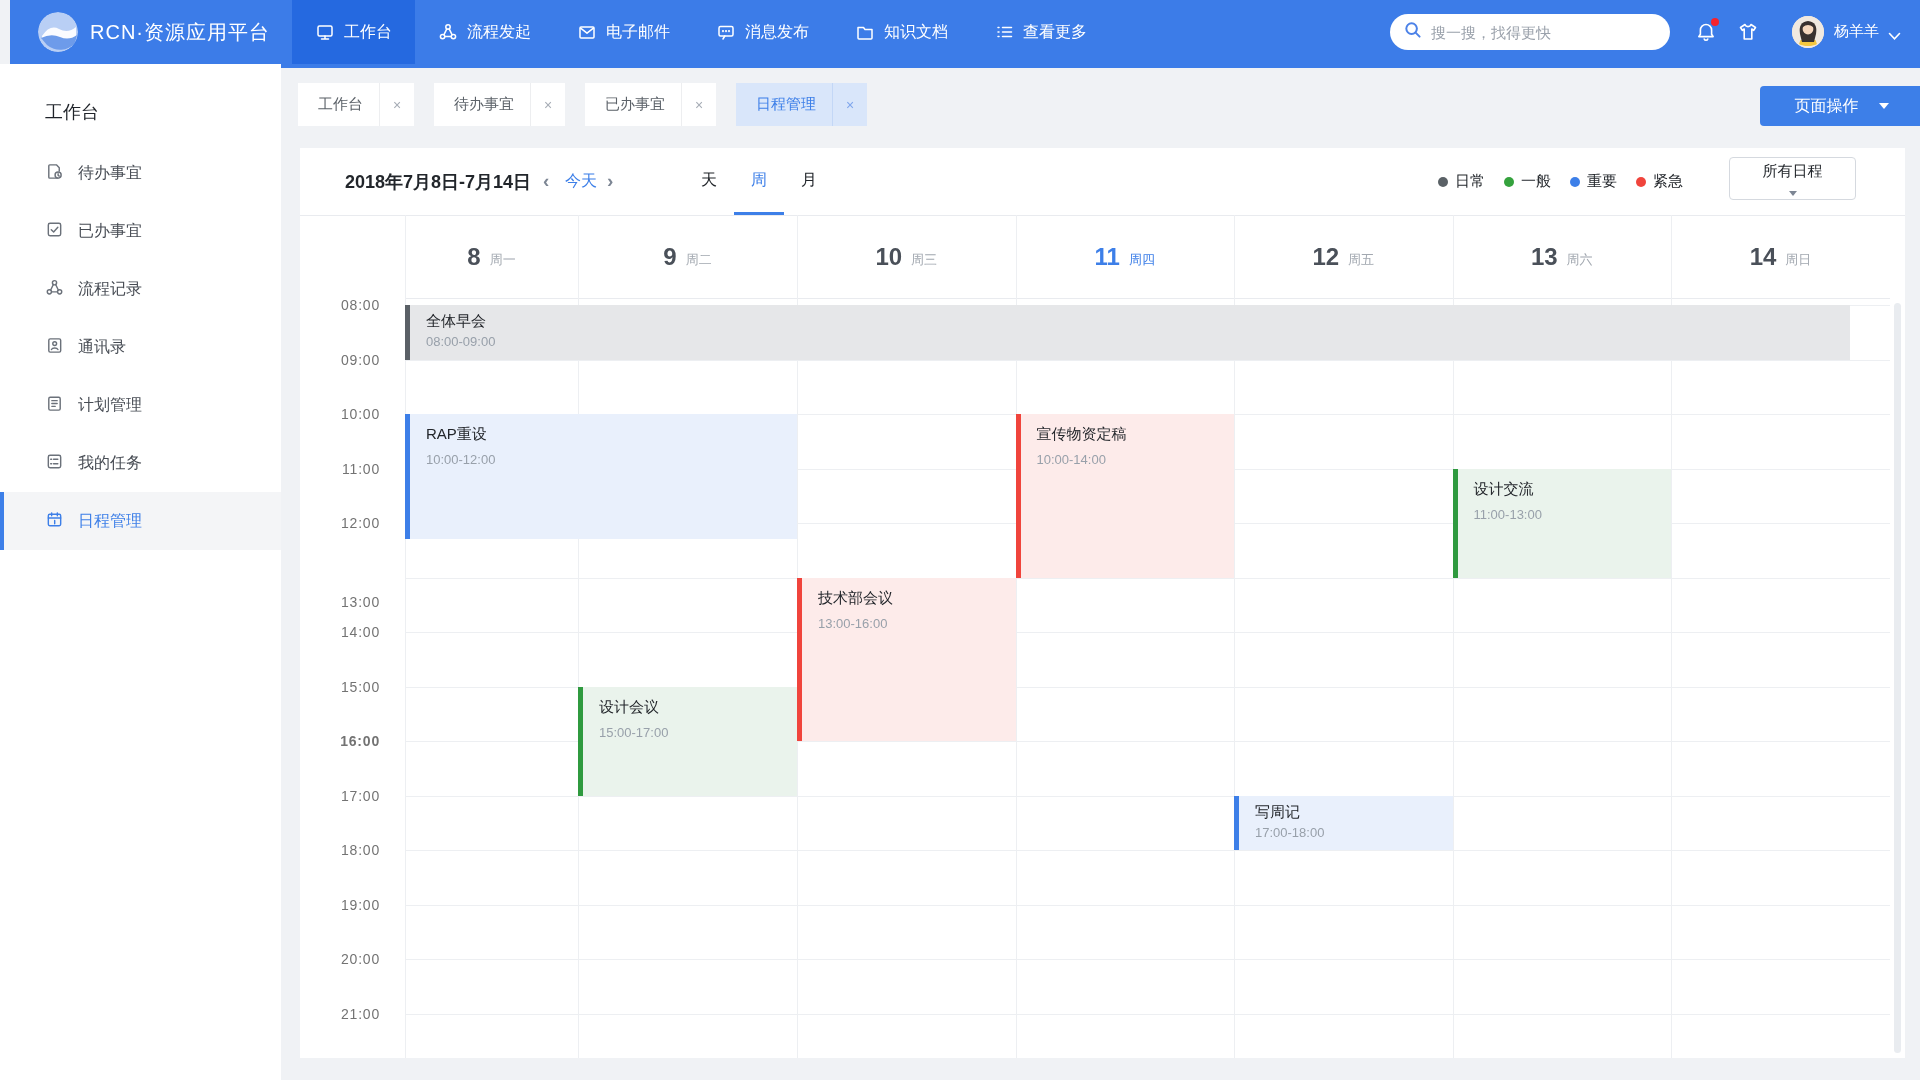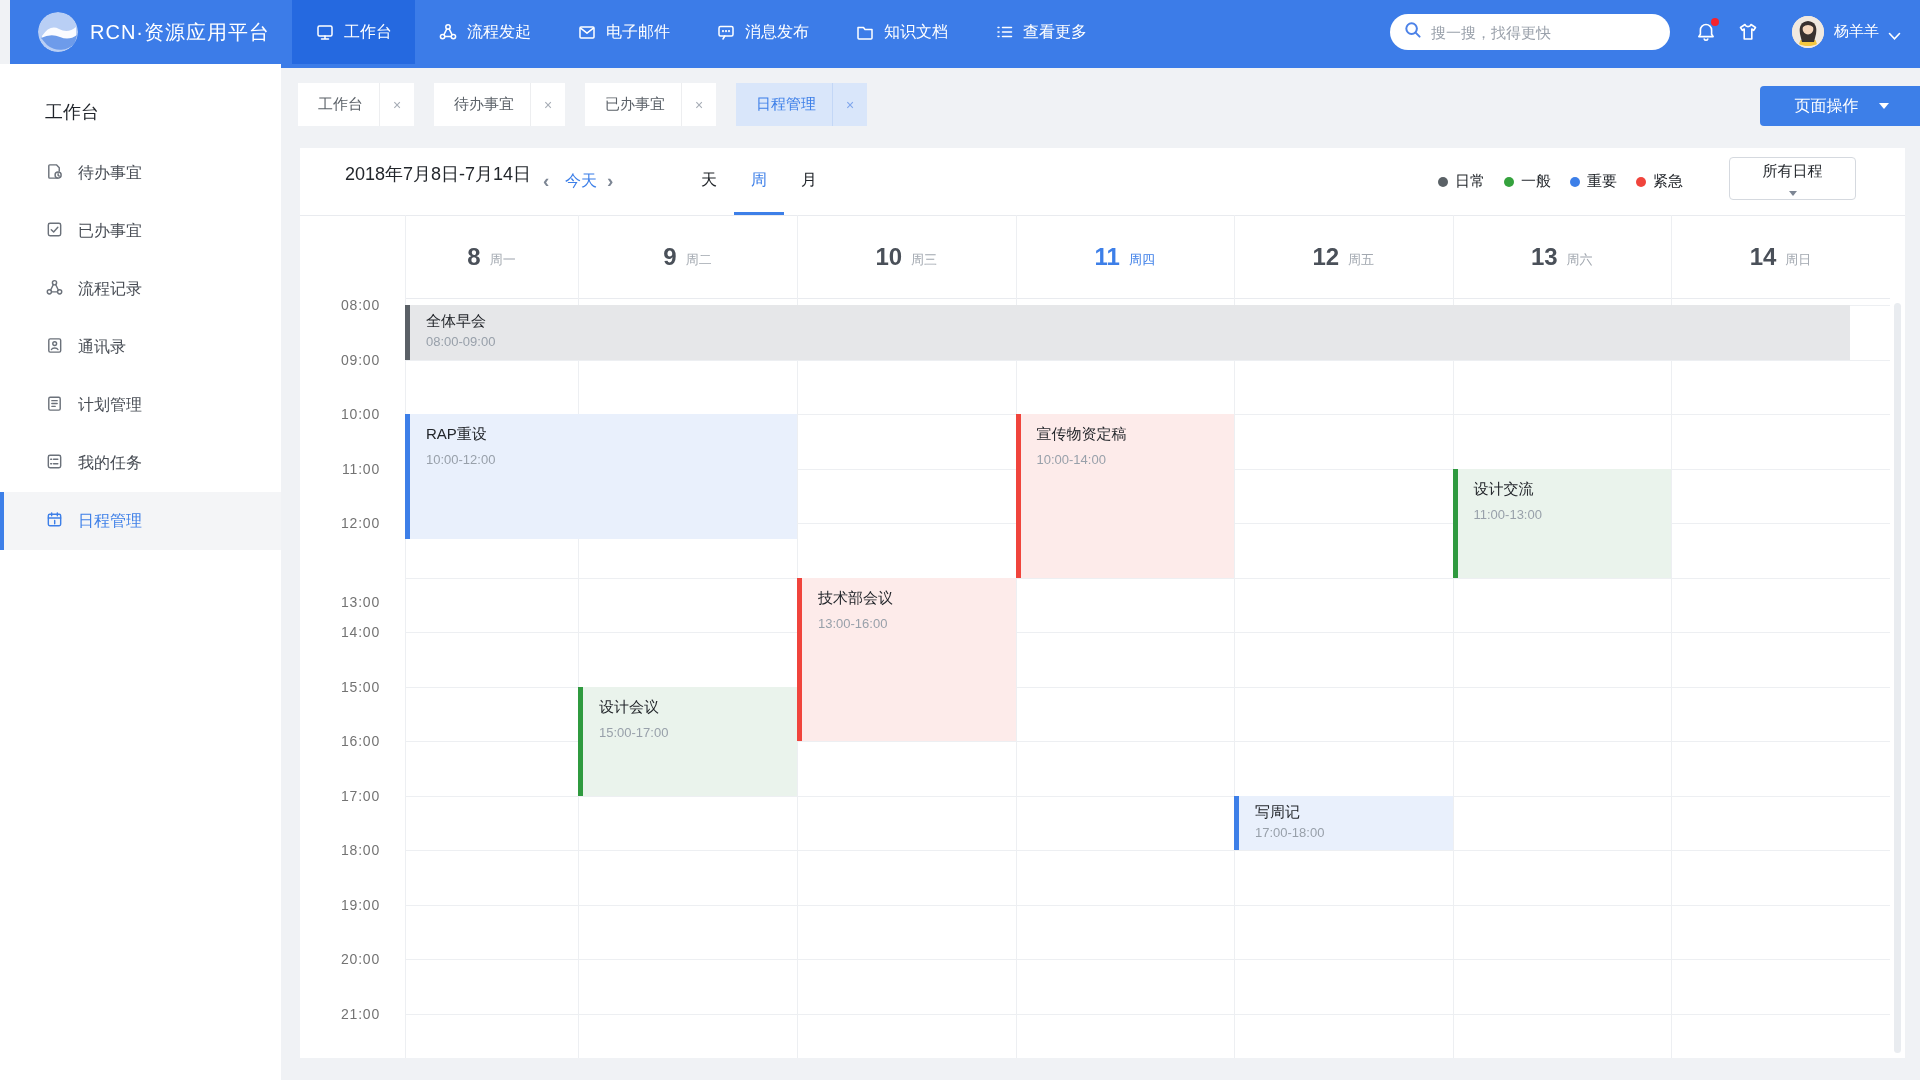--- a/index.html
+++ b/index.html
@@ -45,21 +45,21 @@
   .tab-chip .tab-close { width:34px; display:flex; align-items:center; justify-content:center; color:#A6ACB5; font-size:14px; }
   .tab-chip.active { background:#D9E6FA; color:#3D7FE8; }
   .tab-chip.active .tab-divider { background:#C3D7F6; }
   .tab-chip.active .tab-close { color:#7FA6EC; }
   .page-action { position:absolute; left:1760px; top:86px; width:163px; height:40px; background:#3D7FE8; color:#fff; border:none; border-radius:4px; font-size:16px; font-family:inherit; display:flex; align-items:center; justify-content:center; gap:20px; cursor:pointer; }
   .caret-down { width:0; height:0; border-left:5px solid transparent; border-right:5px solid transparent; border-top:6px solid currentColor; }
 
   
   .card { position:absolute; left:300px; top:148px; width:1605px; height:910px; background:#fff; overflow:hidden; }
   .toolbar { position:absolute; left:0; top:0; width:1605px; height:67px; }
-  .date-range { position:absolute; left:45px; top:14px; font-size:18px; font-weight:400; color:#22262B; }
+  .date-range { position:absolute; left:45px; top:22px; font-size:18px; font-weight:700; color:#22262B; }
   .nav-arrow { position:absolute; top:22px; font-size:19px; color:#7D8694; cursor:pointer; line-height:22px; font-weight:bold; }
   .arrow-prev { left:243px; }
   .arrow-next { left:307px; }
   .today-btn { position:absolute; left:265px; top:23px; font-size:16px; color:#3D7FE8; cursor:pointer; }
   .view-toggle { position:absolute; left:384px; top:0; height:67px; display:flex; }
   .view-tab { height:67px; display:flex; align-items:center; padding:0 17px; font-size:16px; color:#22262B; cursor:pointer; border-bottom:3px solid transparent; }
   .view-tab.active { color:#3D7FE8; border-bottom-color:#3D7FE8; }
   .legend { position:absolute; left:1138px; top:0; height:67px; display:flex; align-items:center; gap:19px; }
   .legend-item { display:flex; align-items:center; gap:7px; font-size:15px; color:#22262B; }
   .legend-dot { width:10px; height:10px; border-radius:50%; }
@@ -374,21 +374,21 @@
         <div class="time-label" style="top: 320.5px;">11:00</div>
         <div class="hline" style="top: 375px;"></div>
         <div class="time-label" style="top: 375px;">12:00</div>
         <div class="hline" style="top: 429.5px;"></div>
         <div class="time-label" style="top: 429.5px; margin-top: 24px;">13:00</div>
         <div class="hline" style="top: 484px;"></div>
         <div class="time-label" style="top: 484px;">14:00</div>
         <div class="hline" style="top: 538.5px;"></div>
         <div class="time-label" style="top: 538.5px;">15:00</div>
         <div class="hline" style="top: 593px;"></div>
-        <div class="time-label" style="top: 593px;">16:00</div>
+        <div class="time-label" style="top: 593px; font-weight: bold;">16:00</div>
         <div class="hline" style="top: 647.5px;"></div>
         <div class="time-label" style="top: 647.5px;">17:00</div>
         <div class="hline" style="top: 702px;"></div>
         <div class="time-label" style="top: 702px;">18:00</div>
         <div class="hline" style="top: 756.5px;"></div>
         <div class="time-label" style="top: 756.5px;">19:00</div>
         <div class="hline" style="top: 811px;"></div>
         <div class="time-label" style="top: 811px;">20:00</div>
         <div class="hline" style="top: 865.5px;"></div>
         <div class="time-label" style="top: 865.5px;">21:00</div>

